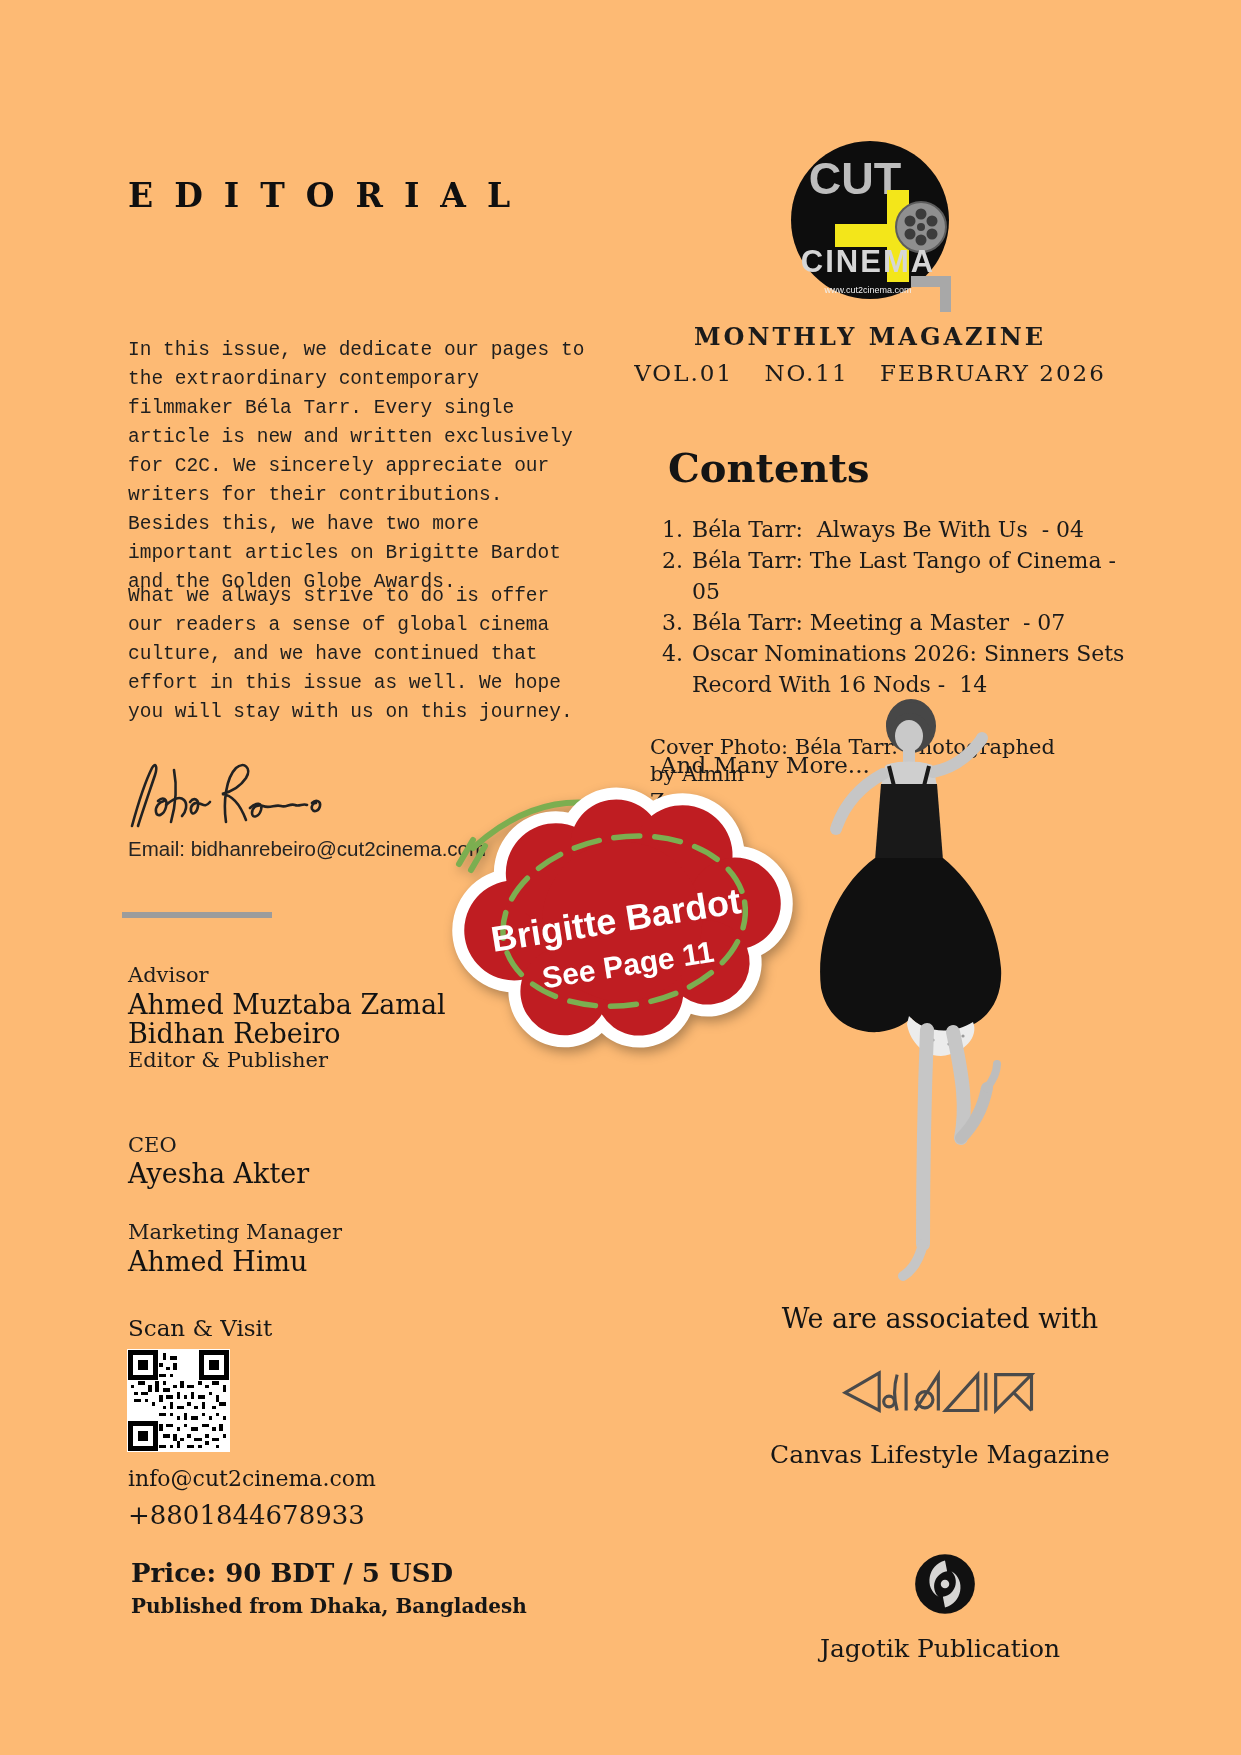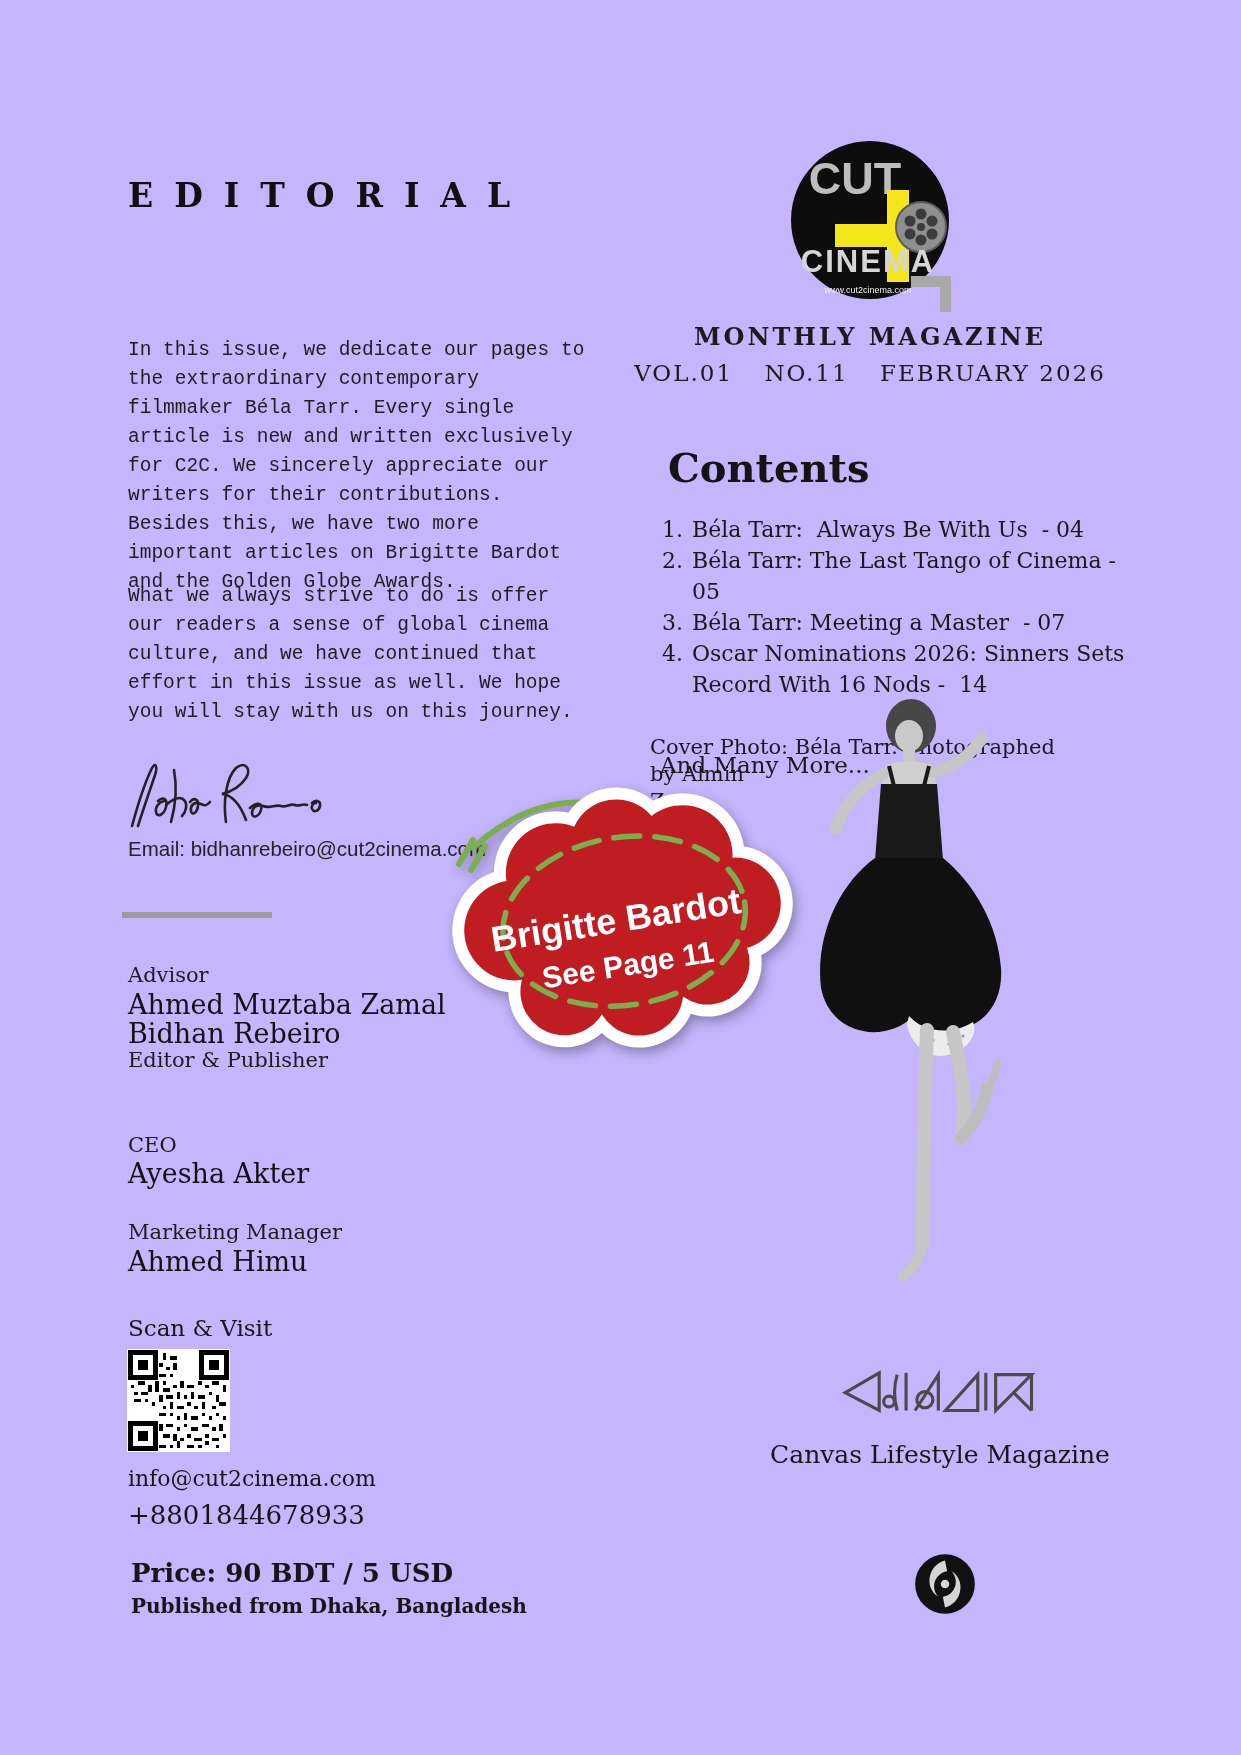--- a/index.html
+++ b/index.html
@@ -1,18 +1,18 @@
 <!DOCTYPE html>
 <html><head>
 <meta charset="utf-8">
 <style>
   html,body{margin:0;padding:0;background:#a9a9a9;}
   .page{
     position:relative;width:1241px;height:1755px;margin:0 auto;
-    background:#c4b5fd;overflow:hidden;color:#161616;
+    background:#fdba74;overflow:hidden;color:#161616;
     font-family:"DejaVu Serif",serif;
   }
   .abs{position:absolute;}
   .sans{font-family:"Liberation Sans",sans-serif;}
   .ed-title{left:128px;top:176px;font-size:33px;font-weight:600;letter-spacing:21px;color:#101010;}
   .body-par{left:128px;top:316px;width:458px;font-size:19.5px;line-height:29px;color:#1f1f1f;font-family:Liberation Mono, monospace;}
   .body-par2{top:562px;}
   .logo-svg{left:783px;top:130px;width:180px;height:182px;}
   .mm-line{left:620px;top:322px;width:500px;text-align:center;font-size:24px;letter-spacing:3px;font-weight:600;color:#1b1b1b;}
   .vol-line{left:620px;top:360px;width:500px;text-align:center;font-size:23px;letter-spacing:2px;color:#1b1b1b;}
@@ -212,20 +212,21 @@
         <circle cx="192" cy="222" r="44"></circle>
           <circle cx="118" cy="210" r="44"></circle>
           <circle cx="186" cy="150" r="80"></circle>
       </g>
       <ellipse cx="188" cy="150" rx="122" ry="84" fill="none" stroke="#7cae50" stroke-width="5.5" stroke-dasharray="26 15" stroke-linecap="round"></ellipse>
       <text x="180" y="160" text-anchor="middle" class="badge-text1">Brigitte Bardot</text>
       <text x="185" y="204" text-anchor="middle" class="badge-text2">See Page 11</text>
     </g>
   </svg>
 
+  <div class="abs assoc-head">We are associated with</div>
 
   <svg class="abs bengali-svg" viewBox="0 0 240 56">
     <g fill="none" stroke="#4a4a4a" stroke-width="3.5" stroke-linejoin="miter">
       <path d="M46,10 L8,32 L46,52 Z"></path>
       <circle cx="57" cy="42" r="6"></circle>
       <path d="M66,12 C62,26 62,38 66,52"></path>
       <path d="M76,10 L76,52"></path>
       <circle cx="97" cy="40" r="9"></circle>
       <path d="M86,52 L112,12 L112,52"></path>
       <path d="M156,12 L120,52 L156,52 Z"></path>
@@ -238,14 +239,15 @@
 
   <div class="abs canvas-label">Canvas Lifestyle Magazine</div>
 
   <svg class="abs jagotik-svg" viewBox="0 0 60 60">
     <circle cx="30" cy="30" r="28" fill="#111111"></circle>
     <path d="M30,8 C14,12 10,34 24,42 C16,34 20,20 32,18 Z" fill="#d7d6d4"></path>
     <path d="M30,52 C46,48 50,26 36,18 C44,26 40,40 28,42 Z" fill="#d7d6d4"></path>
     <circle cx="30" cy="30" r="4" fill="#d7d6d4"></circle>
   </svg>
 
+  <div class="abs jagotik-label">Jagotik Publication</div>
 
 </div>
 
 </body></html>

